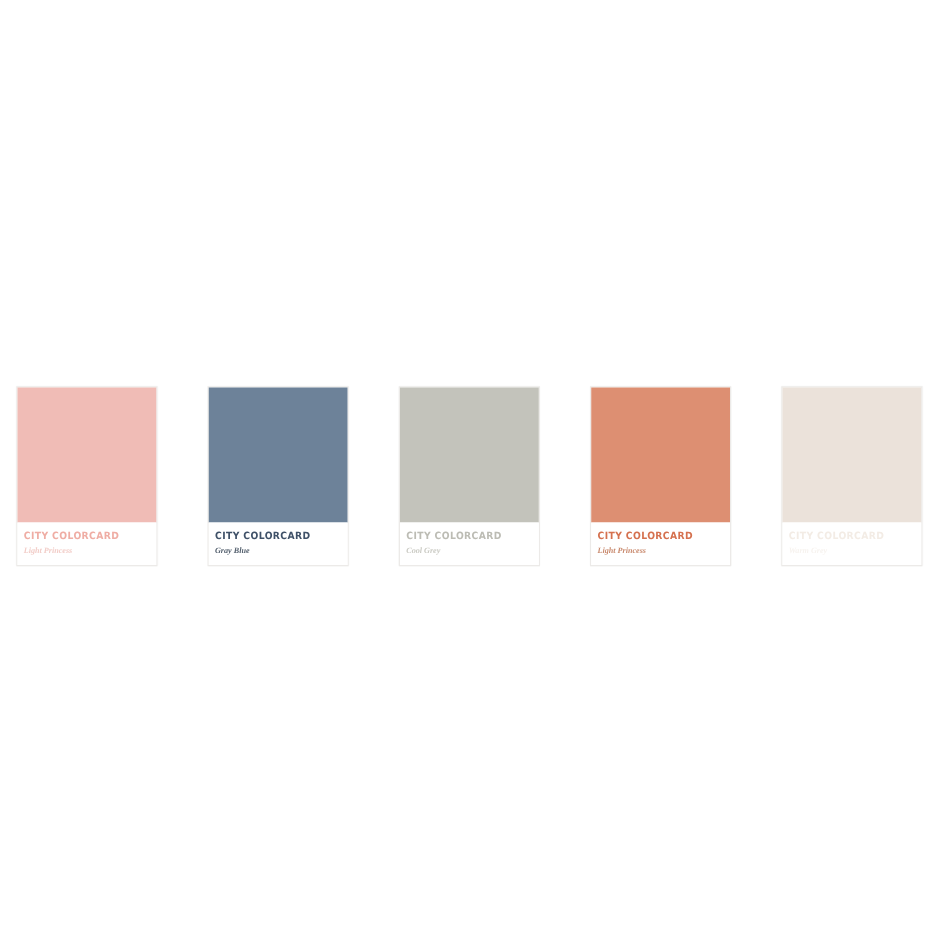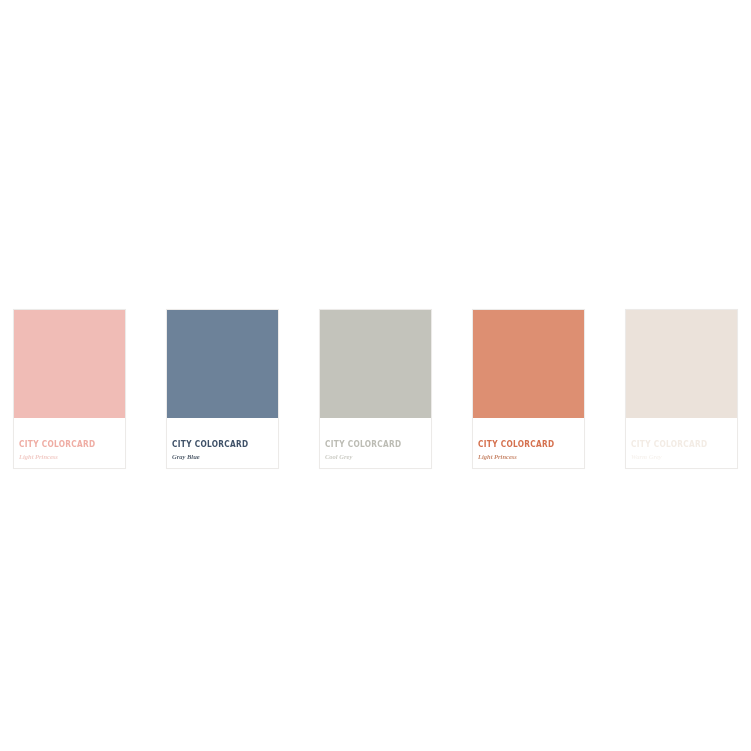--- a/index.html
+++ b/index.html
@@ -32,21 +32,21 @@
     box-shadow: 0 0 1px rgba(0,0,0,0.04);
   }
 
   .colorcard-swatch {
     width: 100%;
     height: 108px;
     display: block;
   }
 
   .colorcard-caption {
-    padding: 22px 5px 7px 5px;
+    padding: 6px 5px 7px 5px;
     background: #ffffff;
   }
 
   .colorcard-title {
     font-family: "DejaVu Sans", sans-serif;
     font-size: 8px;
     font-weight: bold;
     letter-spacing: 0.35px;
     line-height: 10px;
     text-transform: uppercase;

